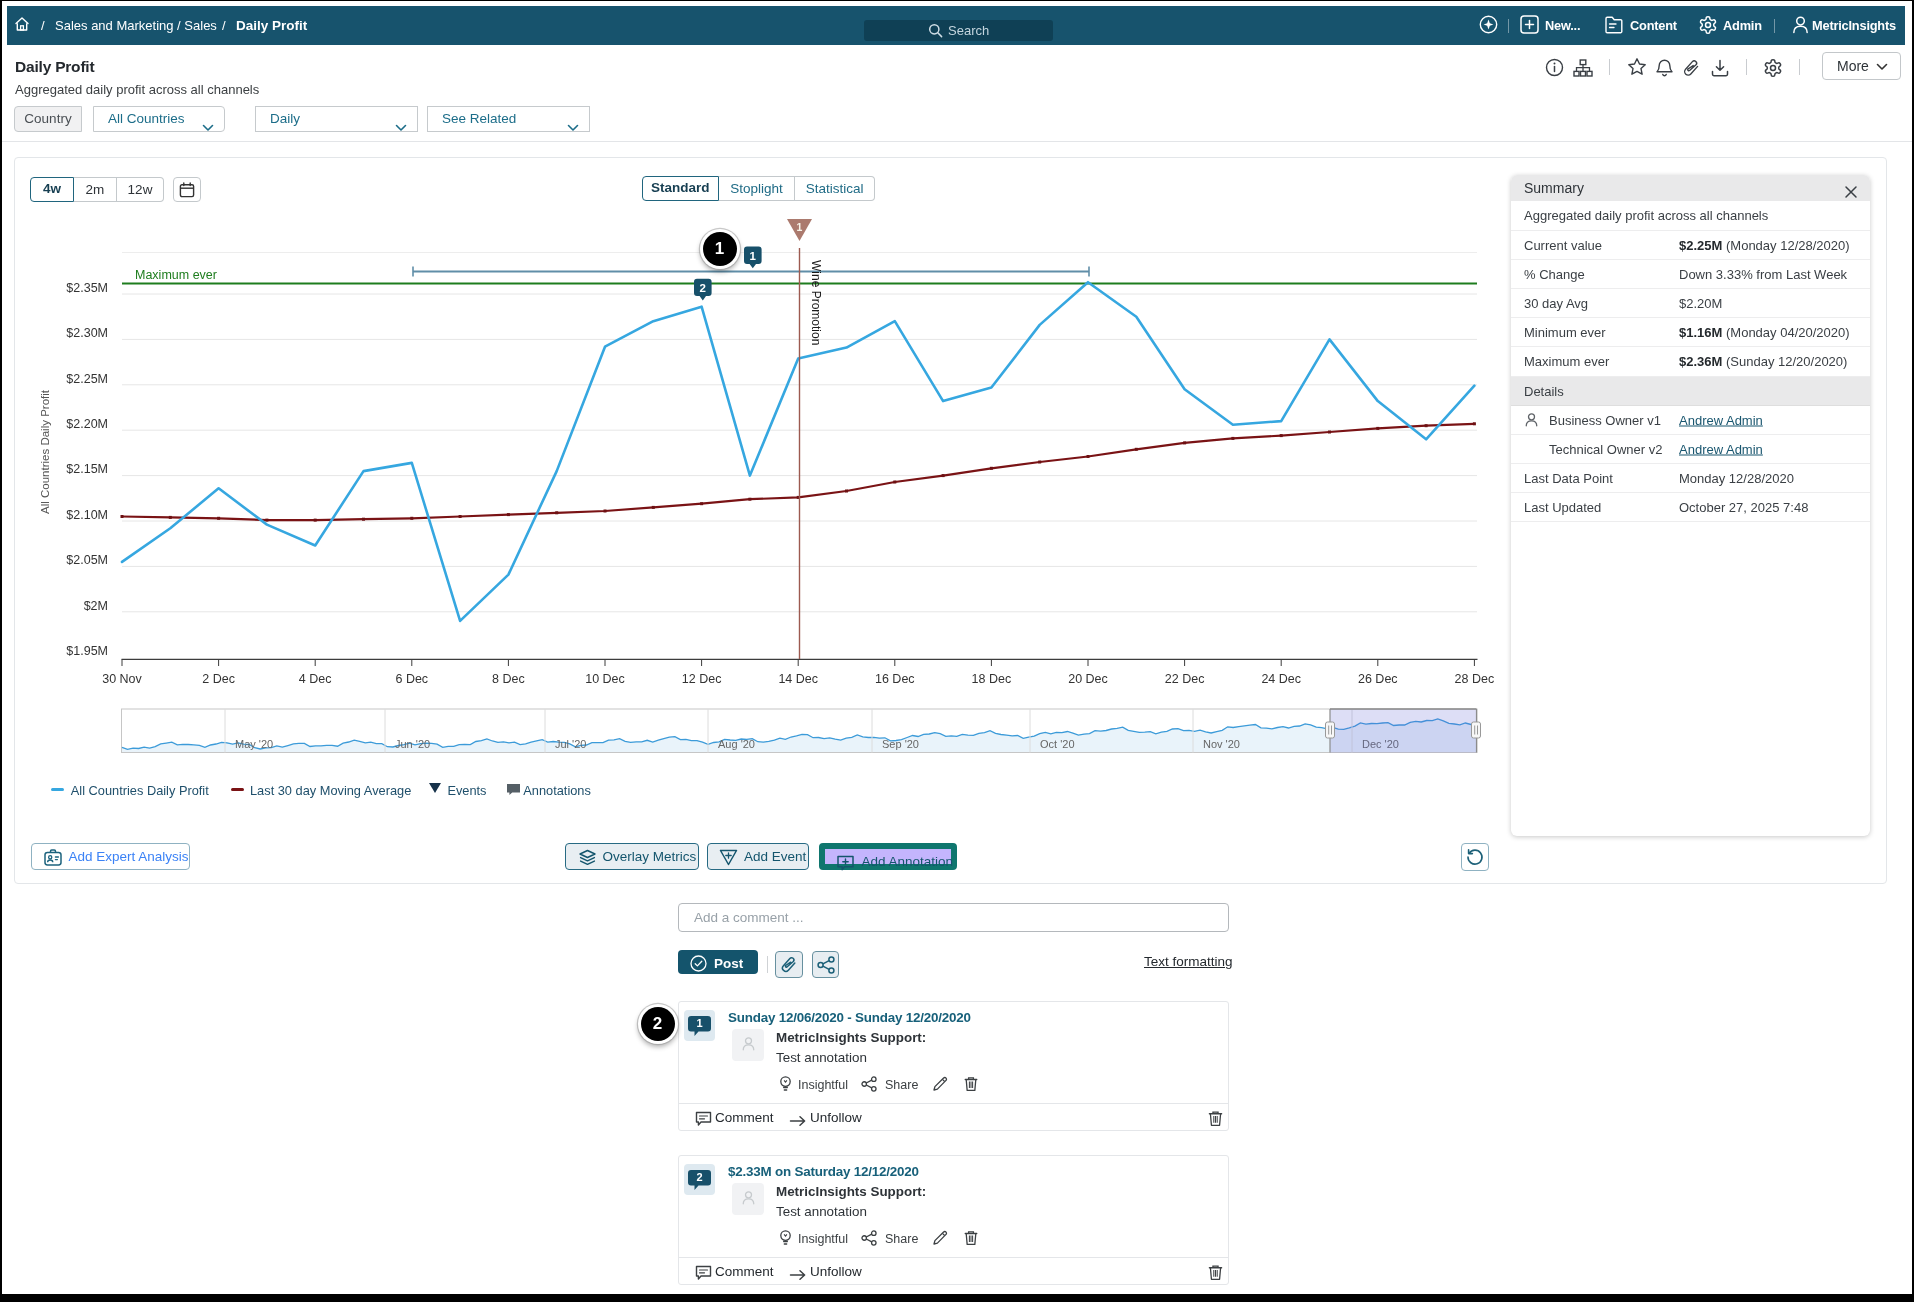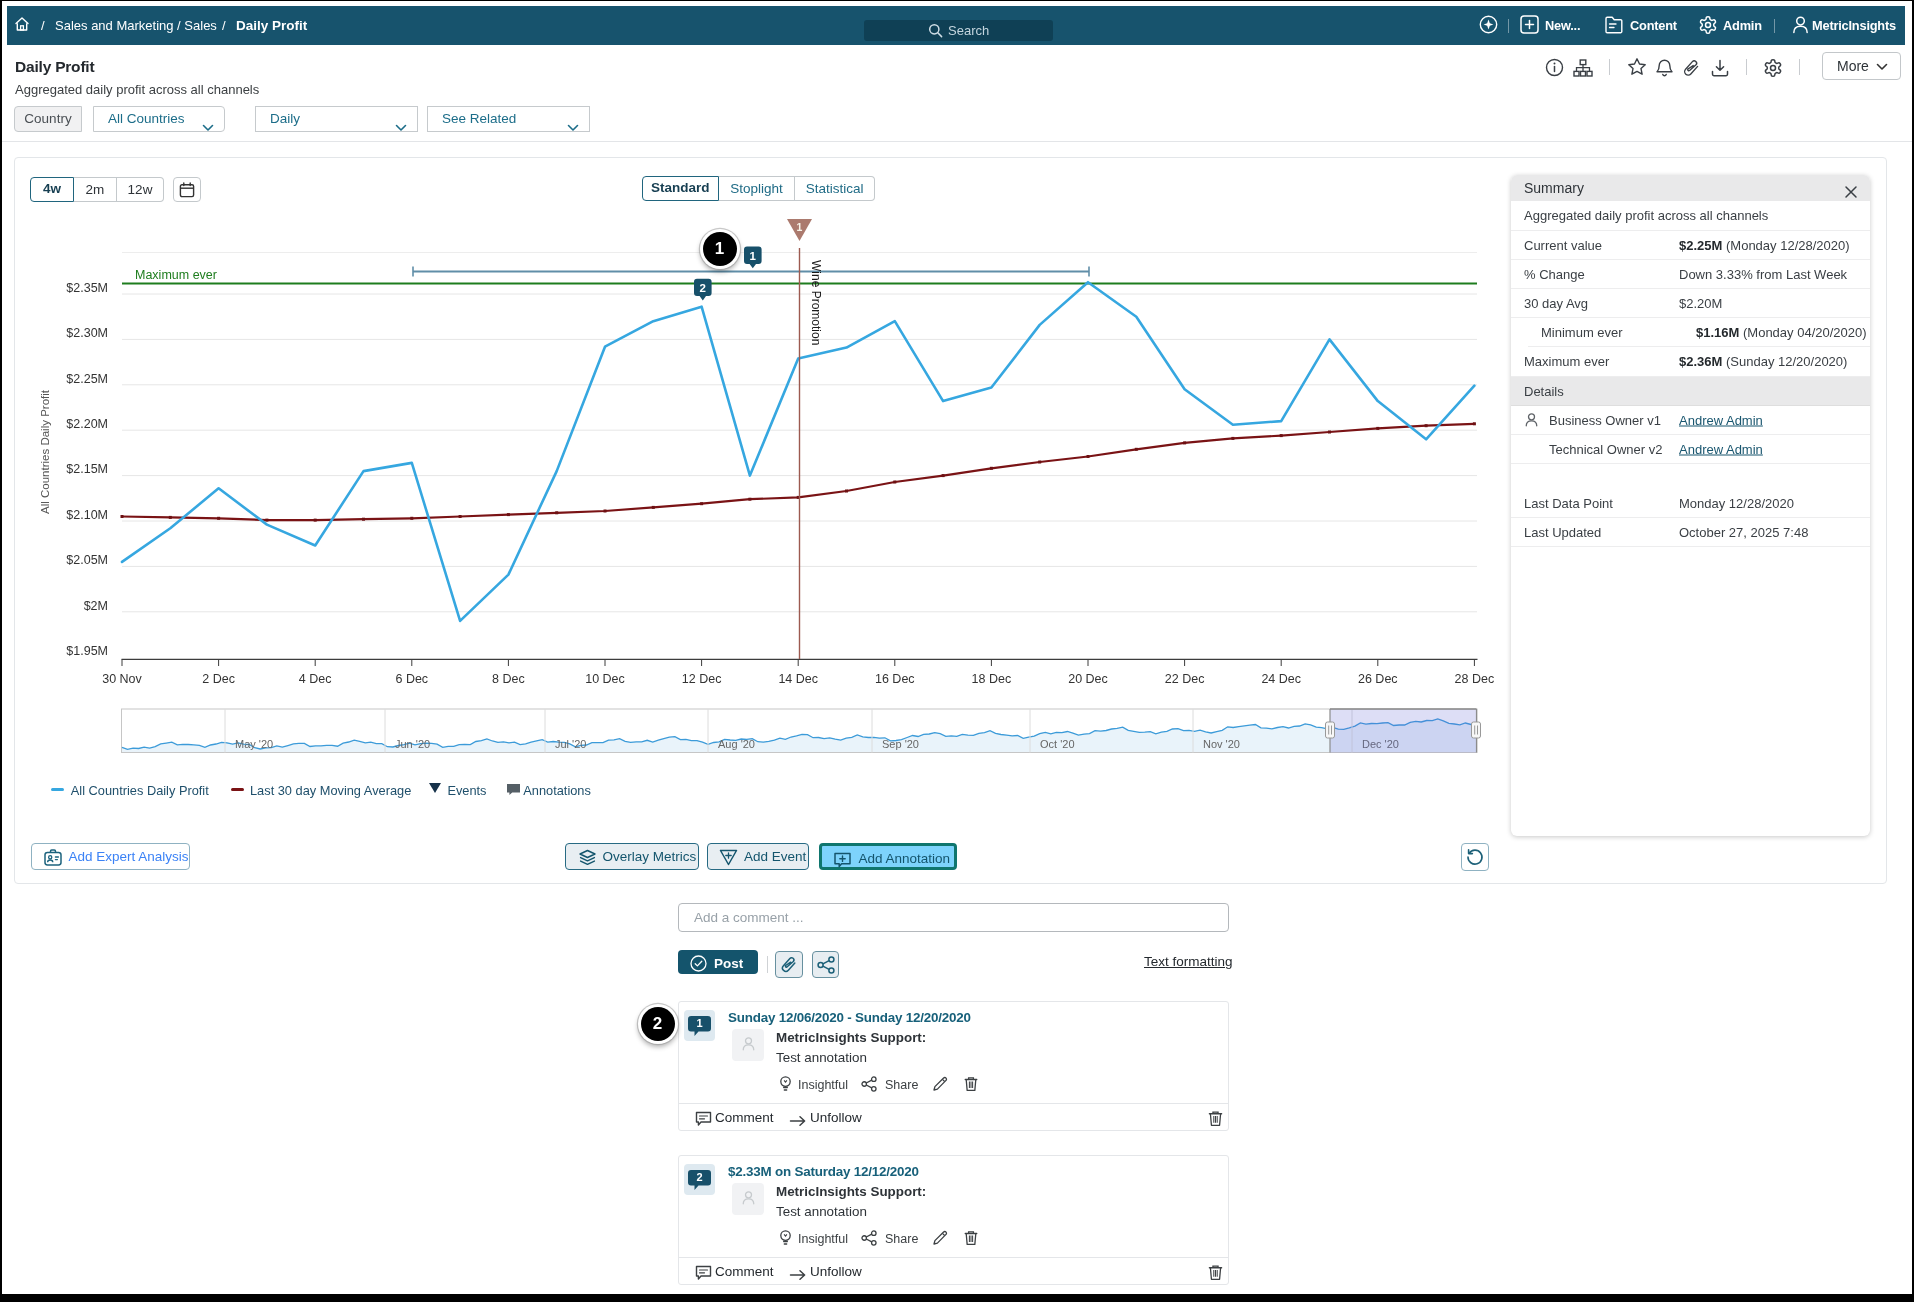--- a/index.html
+++ b/index.html
@@ -331,21 +331,21 @@
       </svg></span>
     <span style="position:absolute;left:37px;top:5.5px;color:#14556d">Overlay Metrics</span>
   </div>
 <div class="btn" style="left:707px;top:842.7px;width:101.7px;height:27.4px;background:#e8eef2;border:1px solid #276a83">
     <span style="position:absolute;left:11px;top:5px"><svg width="19" height="17" viewBox="0 0 19 17" style="">
         <path d="M1.5 1.5h16l-8 14z" fill="none" stroke="#14556d" stroke-width="1.5" stroke-linejoin="round"></path>
         <path d="M9.5 3.8v5.4M6.8 6.5h5.4" stroke="#14556d" stroke-width="1.3" stroke-linecap="round"></path>
       </svg></span>
     <span style="position:absolute;left:36px;top:5.5px;color:#14556d">Add Event</span>
   </div>
-<div class="btn" style="left:819.4px;top:842.7px;width:137.3px;height:27.4px;background:#7dd3fc;border:3px solid #0f766e">
+<div class="btn" style="left:819.4px;top:842.7px;width:137.3px;height:27.4px;background:#c4b5fd;border:6px solid #0f766e">
     <span style="position:absolute;left:11px;top:5px"><svg width="19" height="18" viewBox="0 0 19 18" style="">
         <path d="M2 2.6h15v10.2H8.6l-2.4 2.8v-2.8H2z" fill="none" stroke="#14556d" stroke-width="1.5" stroke-linejoin="round"></path>
         <path d="M9.5 5v5.4M6.8 7.7h5.4" stroke="#14556d" stroke-width="1.4" stroke-linecap="round"></path>
       </svg></span>
     <span style="position:absolute;left:36px;top:5.5px;color:#14556d">Add Annotation</span>
   </div>
 <div class="btn" style="left:1461px;top:843px;width:28px;height:28px;background:#fff;border:1px solid #8fb2c2">
     <span style="position:absolute;left:4px;top:4px"><svg width="18" height="18" viewBox="0 0 18 18" style="">
         <path d="M3.2 5.2A7 7 0 1 1 2 9" fill="none" stroke="#1c6078" stroke-width="1.6" stroke-linecap="round"></path>
         <path d="M2.6 1.8v3.8h3.8" fill="none" stroke="#1c6078" stroke-width="1.6" stroke-linecap="round" stroke-linejoin="round"></path>
@@ -364,21 +364,21 @@
       <span class="sval"><b>$2.25M</b> (Monday 12/28/2020)</span>
     </div>
     <div class="srow" style="height:29px;padding-left:16px;">
       <span class="slab" style="left:13px">% Change</span>
       <span class="sval">Down 3.33% from Last Week</span>
     </div>
     <div class="srow" style="height:29px;">
       <span class="slab" style="left:13px">30 day Avg</span>
       <span class="sval">$2.20M</span>
     </div>
-    <div class="srow" style="height:29.5px;margin-left:17px;">
+    <div class="srow" style="height:29.5px;">
       <span class="slab" style="left:13px">Minimum ever</span>
       <span class="sval"><b>$1.16M</b> (Monday 04/20/2020)</span>
     </div>
     <div class="srow" style="height:29.5px;">
       <span class="slab" style="left:13px">Maximum ever</span>
       <span class="sval"><b>$2.36M</b> (Sunday 12/20/2020)</span>
     </div>
     <div class="srow" style="height:29px;background:#e9e9ea;border-bottom:1px solid #dedede">
       <span class="slab" style="left:13px">Details</span>
     </div>
@@ -387,21 +387,21 @@
           <circle cx="7.5" cy="4.8" r="3.0" fill="none" stroke="#5f6368" stroke-width="1.3"></circle>
           <path d="M2.25 13.8 q0-4.95 5.25-4.95 q5.25 0 5.25 4.95" fill="none" stroke="#5f6368" stroke-width="1.3" stroke-linecap="round"></path>
         </svg></span>
       <span class="slab" style="left:38px">Business Owner v1</span>
       <span class="sval"><a class="alink">Andrew Admin</a></span>
     </div>
     <div class="srow" style="height:29px;">
       <span class="slab" style="left:38px">Technical Owner v2</span>
       <span class="sval"><a class="alink">Andrew Admin</a></span>
     </div>
-    <div class="srow" style="height:29px;margin-top:25px;">
+    <div class="srow" style="height:29px;">
       <span class="slab" style="left:13px">Last Data Point</span>
       <span class="sval">Monday 12/28/2020</span>
     </div>
     <div class="srow" style="height:29px;">
       <span class="slab" style="left:13px">Last Updated</span>
       <span class="sval">October 27, 2025 7:48</span>
     </div>
 </div>
 
 <div class="cinput">Add a comment ...</div>

